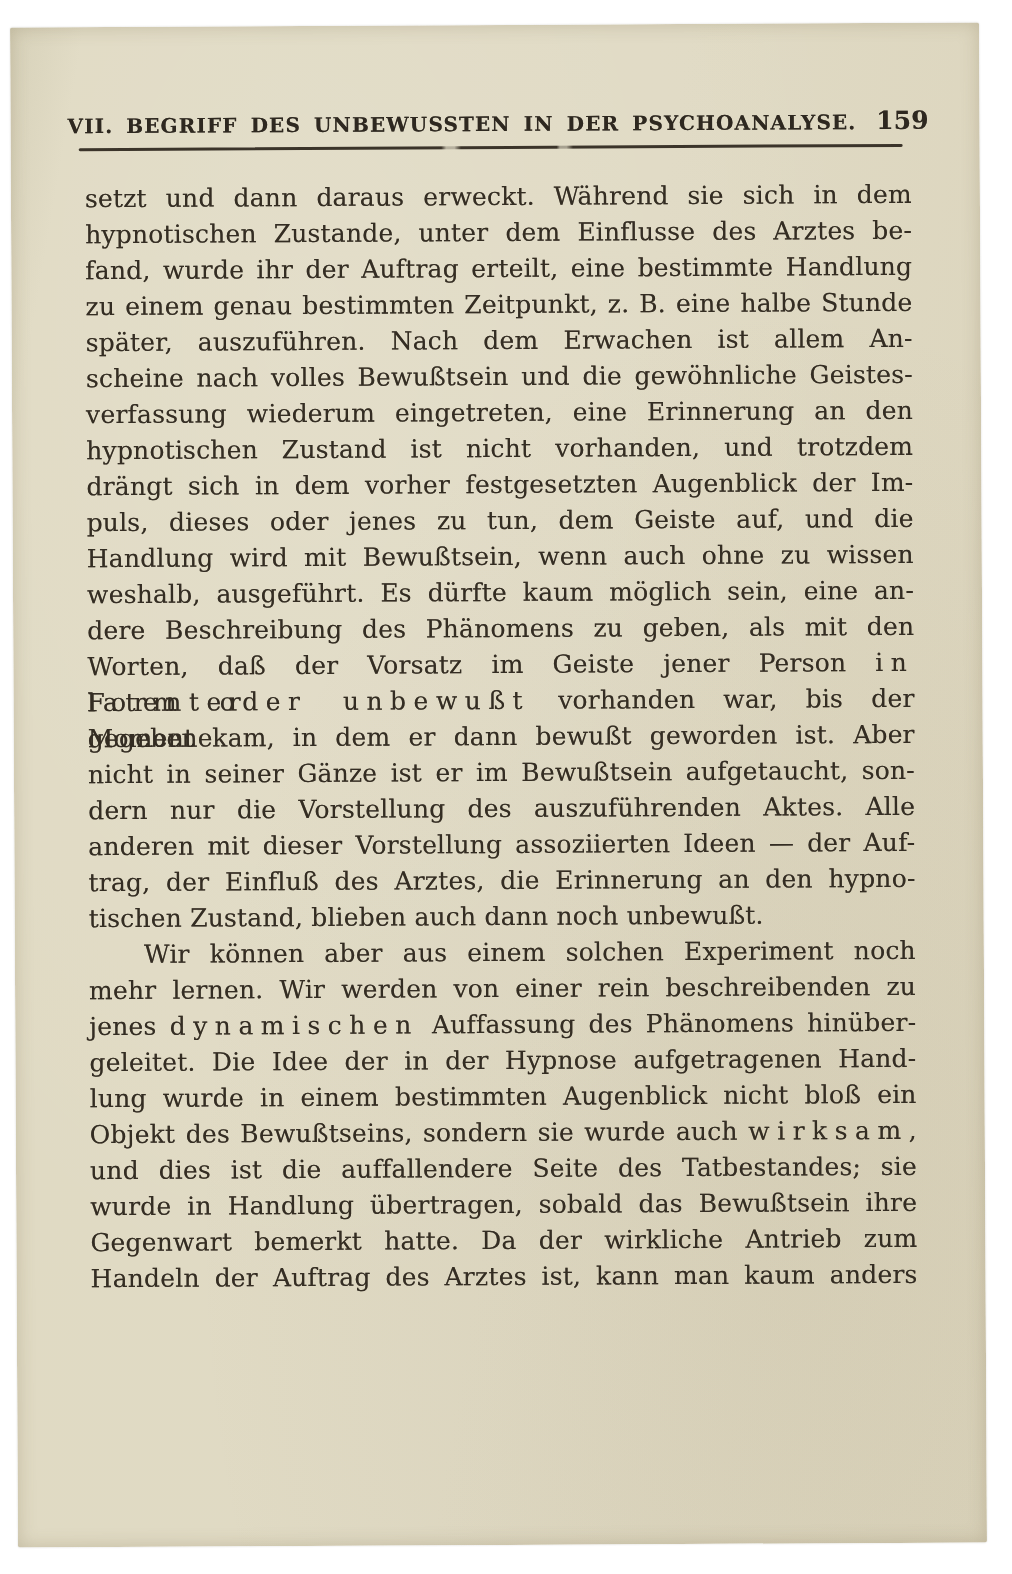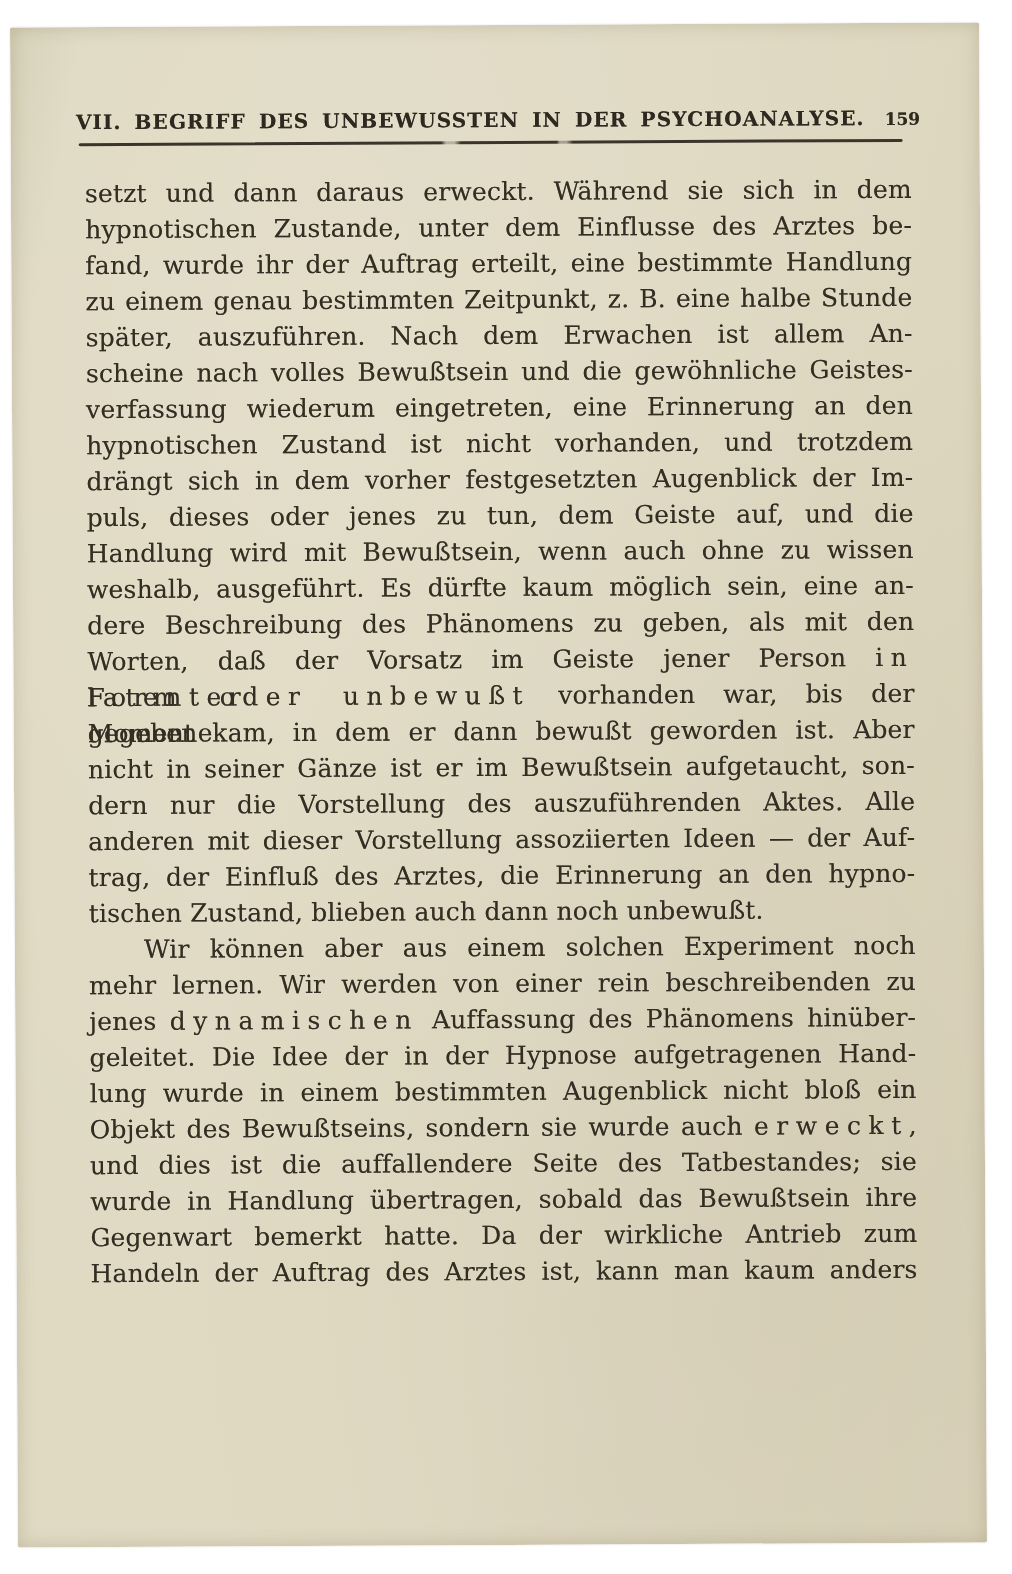--- a/index.html
+++ b/index.html
@@ -37,21 +37,21 @@
   }
   .header-title {
     font-size: 20px;
     font-weight: bold;
     letter-spacing: 1.1px;
     word-spacing: 5px;
     color: #2e2820;
     text-shadow: 0 0 0.5px rgba(46,40,32,0.6);
   }
   .header-page-number {
-    font-size: 17px;
+    font-size: 25px;
     font-weight: bold;
     color: #2e2820;
     text-shadow: 0 0 0.5px rgba(46,40,32,0.6);
   }
   .header-rule {
     position: relative;
     margin: 9px 0 0 -6px;
     width: 824px; height: 3px;
     background: linear-gradient(90deg,
       #3b342a 0%, #3b342a 44%,
@@ -114,21 +114,21 @@
           <div class="line just"><span>anderen mit dieser Vorstellung assoziierten Ideen — der Auf-</span></div>
           <div class="line just"><span>trag, der Einfluß des Arztes, die Erinnerung an den hypno-</span></div>
           <div class="line"><span>tischen Zustand, blieben auch dann noch unbewußt.</span></div>
         </div>
         <div class="para indent">
           <div class="line just"><span>Wir können aber aus einem solchen Experiment noch</span></div>
           <div class="line just"><span>mehr lernen. Wir werden von einer rein beschreibenden zu</span></div>
           <div class="line just"><span>jenes </span><span class="sperr">dynamischen</span><span> Auffassung des Phänomens hinüber-</span></div>
           <div class="line just"><span>geleitet. Die Idee der in der Hypnose aufgetragenen Hand-</span></div>
           <div class="line just"><span>lung wurde in einem bestimmten Augenblick nicht bloß ein</span></div>
-          <div class="line just"><span>Objekt des Bewußtseins, sondern sie wurde auch </span><span class="sperr">erweckt</span><span>,</span></div>
+          <div class="line just"><span>Objekt des Bewußtseins, sondern sie wurde auch </span><span class="sperr">wirksam</span><span>,</span></div>
           <div class="line just"><span>und dies ist die auffallendere Seite des Tatbestandes; sie</span></div>
           <div class="line just"><span>wurde in Handlung übertragen, sobald das Bewußtsein ihre</span></div>
           <div class="line just"><span>Gegenwart bemerkt hatte. Da der wirkliche Antrieb zum</span></div>
           <div class="line just"><span>Handeln der Auftrag des Arztes ist, kann man kaum anders</span></div>
         </div>
       </div>
   </div>
 </div>
 
 </body></html>

